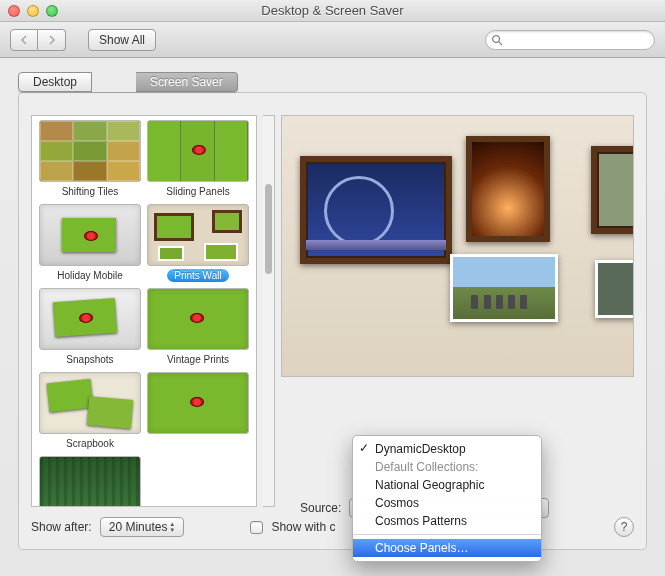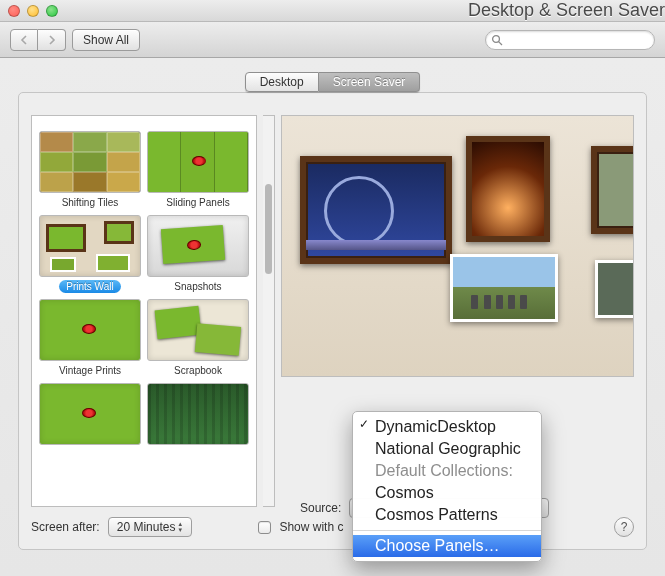--- a/index.html
+++ b/index.html
@@ -5,53 +5,53 @@
 * { box-sizing: border-box; margin: 0; padding: 0; font-family: "Lucida Grande", "Helvetica Neue", Arial, sans-serif; }
 body { background: #fff; width: 665px; height: 576px; overflow: hidden; font-size: 11px; color: #333; }
 
 
 .titlebar { height: 22px; background: linear-gradient(#ededed, #d8d8d8); border-bottom: 1px solid #b9b9b9; display: flex; align-items: center; position: relative; }
 .traffic { display: flex; gap: 7px; margin-left: 8px; }
 .light { width: 12px; height: 12px; border-radius: 50%; border: 0.5px solid rgba(0,0,0,0.25); }
 .light.red { background: radial-gradient(circle at 40% 35%, #ff8b82, #ff5f57); }
 .light.yellow { background: radial-gradient(circle at 40% 35%, #ffe08a, #ffbd2e); }
 .light.green { background: radial-gradient(circle at 40% 35%, #8be28b, #28c840); }
-.wintitle { position: absolute; left: 0; right: 0; text-align: right; font-size: 18px; color: #4a4a4a; text-shadow: 0 1px 0 #fff; pointer-events: none; }
-
-
-.toolbar { height: 36px; background: linear-gradient(#ededed, #d4d4d4); border-bottom: 1px solid #a7a7a7; display: flex; align-items: center; padding: 0 10px; gap: 6px; }
+.wintitle { position: absolute; left: 0; right: 0; text-align: center; font-size: 13px; color: #4a4a4a; text-shadow: 0 1px 0 #fff; pointer-events: none; }
+
+
+.toolbar { height: 36px; background: linear-gradient(#ededed, #d4d4d4); border-bottom: 1px solid #a7a7a7; display: flex; align-items: center; padding: 0 10px; gap: 22px; }
 .nav-seg { display: flex; }
 .seg-btn { height: 22px; width: 28px; background: linear-gradient(#fdfdfd, #e1e1e1); border: 1px solid #9b9b9b; display: flex; align-items: center; justify-content: center; cursor: default; }
 .seg-btn:first-child { border-radius: 4px 0 0 4px; }
 .seg-btn:last-child { border-radius: 0 4px 4px 0; border-left: none; }
 .seg-btn.disabled { color: #b0b0b0; }
 .btn { height: 22px; padding: 0 10px; border-radius: 4px; background: linear-gradient(#fdfdfd, #e1e1e1); border: 1px solid #9b9b9b; font-size: 12px; display: flex; align-items: center; box-shadow: 0 1px 0 #fff inset; }
 .spacer { flex: 1; }
 .search-wrap { position: relative; }
 .search { width: 170px; height: 20px; border-radius: 10px; border: 1px solid #b5b5b5; padding: 0 8px 0 22px; background: #fff; box-shadow: inset 0 1px 2px rgba(0,0,0,0.15); outline: none; font-size: 11px; }
 .search-icon-svg { position: absolute; left: 6px; top: 4px; color: #8a8a8a; }
 
 
 .pane { padding: 14px 18px 12px 18px; background: linear-gradient(#ececec, #e6e6e6); height: calc(576px - 22px - 36px); }
 
 
-.tab-wrap { display: flex; justify-content: center; margin-bottom: 10px; position: relative; z-index: 2; }
+.tab-wrap { display: flex; justify-content: flex-start; margin-bottom: 10px; position: relative; z-index: 2; }
 .tab-seg { display: flex; border-radius: 4px; box-shadow: 0 1px 1px rgba(0,0,0,0.2); }
 .tab { height: 20px; padding: 0 14px; font-size: 12px; display: flex; align-items: center; border: 1px solid #8f8f8f; }
 .tab.left { border-radius: 4px 0 0 4px; background: linear-gradient(#fdfdfd, #e3e3e3); }
-.tab.right { border-radius: 0 4px 4px 0; border-left: none; background: linear-gradient(#bfbfbf, #9f9f9f); color: #fff; text-shadow: 0 -1px 0 rgba(0,0,0,0.3); }
+.tab.right { border-radius: 0 4px 4px 0; border-left: none; background: linear-gradient(#bfbfbf, #9f9f9f); color: #fff; text-shadow: 0 -1px 0 rgba(0,0,0,0.3); margin-left: 44px; }
 
 
 .group { border: 1px solid #c5c5c5; border-radius: 5px; background: #eee; padding: 12px; position: relative; margin-top: -10px; padding-top: 22px; }
 
 .content { display: flex; gap: 6px; height: 392px; }
 
 
 .ss-list { width: 226px; background: #fff; border: 1px solid #bdbdbd; overflow: hidden; position: relative; }
-.ss-grid { display: grid; grid-template-columns: 1fr 1fr; gap: 0; padding: 2px 4px; margin-top: 11px; }
+.ss-grid { display: grid; grid-template-columns: 1fr 1fr; gap: 0; padding: 2px 4px; }
 .ss-item { padding: 2px 3px 4px 3px; text-align: center; }
 .ss-thumb { width: 100%; height: 62px; border: 1px solid #b9b9b9; border-radius: 3px; margin-bottom: 3px; background: #7ab82e; position: relative; overflow: hidden; box-shadow: inset 0 0 6px rgba(0,0,0,0.15); }
 .ss-thumb.tiles { background: #556; }
 .tiles-row { display:flex; height:33.3%; }
 .tiles-row > div { flex:1; border:1px solid rgba(255,255,255,0.25); }
 .ss-thumb.panels { display:flex; }
 .ss-thumb.panels > div { flex:1; border-right:1px solid rgba(0,0,0,0.25); }
 .photo-card { position:absolute; background:#fff; box-shadow:0 1px 3px rgba(0,0,0,0.6); }
 .ladybug { position:absolute; width:14px; height:10px; background: radial-gradient(circle, #e33 40%, #b11 70%); border-radius:50%; border:1px solid #600; }
 .ss-label { font-size: 10px; color: #333; display: inline-block; padding: 1px 7px; border-radius: 8px; }
@@ -84,21 +84,21 @@
 
 .footer { display: flex; align-items: center; gap: 8px; margin-top: 10px; font-size: 12px; }
 .select { height: 20px; border-radius: 4px; border: 1px solid #9e9e9e; background: linear-gradient(#fdfdfd, #e3e3e3); padding: 0 16px 0 8px; display:flex; align-items:center; gap:4px; box-shadow: 0 1px 0 #fff inset; position:relative; }
 .stepper { position:absolute; right:4px; top:2px; bottom:2px; width:9px; display:flex; flex-direction:column; justify-content:center; }
 .stepper::before { content:"▴"; font-size:7px; line-height:6px; color:#555; }
 .stepper::after { content:"▾"; font-size:7px; line-height:6px; color:#555; }
 .chk { width:13px; height:13px; border:1px solid #8d8d8d; border-radius:3px; background:linear-gradient(#fff,#eaeaea); box-shadow: inset 0 1px 1px rgba(0,0,0,0.1); }
 .help { width:20px; height:20px; border-radius:50%; border:1px solid #9e9e9e; background:linear-gradient(#fdfdfd,#e1e1e1); display:flex; align-items:center; justify-content:center; font-size:12px; color:#555; margin-left:auto; }
 
 
-.popup { position:absolute; left:352px; bottom:14px; width:190px; background: rgba(255,255,255,0.98); border:1px solid #b3b3b3; border-radius:5px; box-shadow: 0 8px 22px rgba(0,0,0,0.35); z-index:20; padding: 4px 0; font-size: 16px; }
+.popup { position:absolute; left:352px; bottom:14px; width:190px; background: rgba(255,255,255,0.98); border:1px solid #b3b3b3; border-radius:5px; box-shadow: 0 8px 22px rgba(0,0,0,0.35); z-index:20; padding: 4px 0; font-size: 12px; }
 .mi { padding: 2px 14px 2px 22px; position: relative; color:#232323; }
 .mi.check::before { content:"✓"; position:absolute; left:6px; top:1px; font-size:12px; color:#222; }
 .mi.header { color:#8e8e8e; }
 .mi.sep { height:1px; background:#d7d7d7; margin:4px 0; padding:0; }
 .mi.hl { background: linear-gradient(#5a9ff8, #2a6be8); color:#fff; }
 </style>
 </head>
 <body>
 
 <div class="titlebar">
@@ -170,20 +170,28 @@
           <div class="ss-item">
             <div class="ss-thumb panels">
               <div style="background:#7ab82e"></div>
                 <div style="background:#78b42c"></div>
                 <div style="background:#7ab82e"></div>
               <div class="ladybug" style="left:44%;top:40%"></div>
             </div>
             <span class="ss-label">Sliding Panels</span>
           </div>
           <div class="ss-item">
+            <div class="ss-thumb" style="background:linear-gradient(#e8e8e8,#d0d0d0)">
+              <div class="photo-card" style="left:22%;top:22%;width:54%;height:56%;background:#7ab82e">
+                  <div class="ladybug" style="left:40%;top:38%"></div>
+                </div>
+            </div>
+            <span class="ss-label">Holiday Mobile</span>
+          </div>
+          <div class="ss-item">
             <div class="ss-thumb" style="background:#e2d7c2">
               <div style="position:absolute;left:6%;top:14%;width:40%;height:46%;border:3px solid #5a3418;background:#7ab82e"></div>
               <div style="position:absolute;right:6%;top:8%;width:30%;height:38%;border:3px solid #5a3418;background:#86b838"></div>
               <div style="position:absolute;left:10%;bottom:6%;width:26%;height:26%;border:2px solid #fff;background:#78a82e"></div>
               <div style="position:absolute;right:10%;bottom:6%;width:34%;height:30%;border:2px solid #fff;background:#80b030"></div>
             </div>
             <span class="ss-label sel">Prints Wall</span>
           </div>
           <div class="ss-item">
             <div class="ss-thumb" style="background:linear-gradient(#f0f0f0,#d8d8d8)">
@@ -242,39 +250,39 @@
               <div class="stone" style="left:54%"></div>
               <div class="stone" style="left:66%"></div>
           </div>
           <div class="pic p2"></div>
         </div>
         <div style="height:130px"></div>
       </div>
     </div>
 
     <div class="footer">
-      <span>Screen after:</span>
+      <span>Show after:</span>
       <div class="select">
         <span>20 Minutes</span>
         <div class="stepper"></div>
       </div>
       <div style="width:50px"></div>
       <div class="chk"></div>
       <span>Show with c</span>
       <div class="help">?</div>
     </div>
   </div>
 
   <div class="src-row">
     <span>Source:</span>
     <div class="src-btn-stub"></div>
   </div>
 
   <div class="popup">
     <div class="mi check">DynamicDesktop</div>
+    <div class="mi header">Default Collections:</div>
     <div class="mi">National Geographic</div>
-    <div class="mi header">Default Collections:</div>
     <div class="mi">Cosmos</div>
     <div class="mi">Cosmos Patterns</div>
     <div class="mi sep"></div>
     <div class="mi hl">Choose Panels…</div>
   </div>
 </div>
 
 </body></html>

